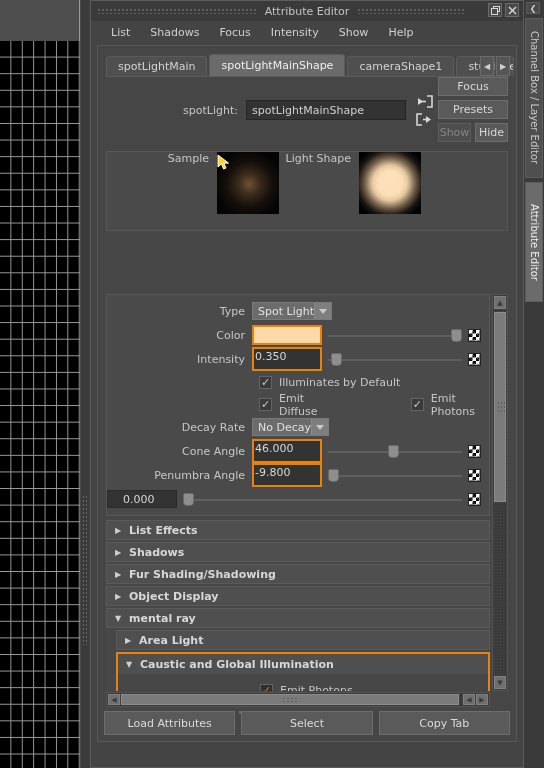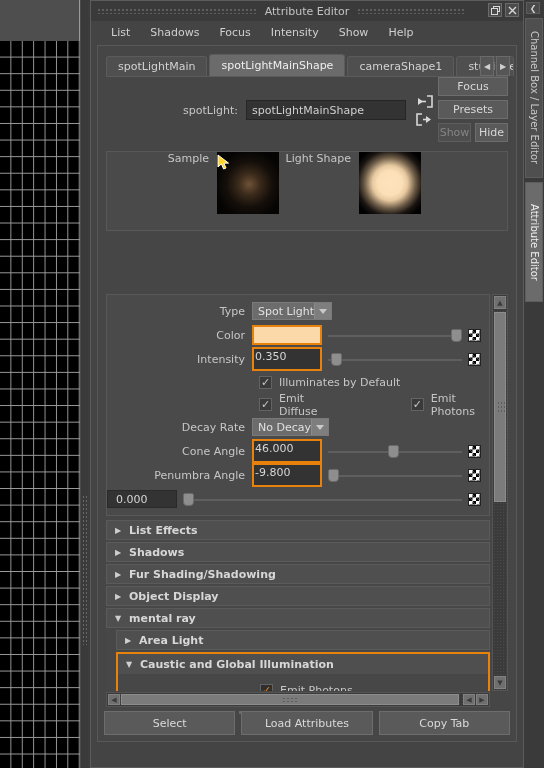--- a/index.html
+++ b/index.html
@@ -160,21 +160,21 @@
   .attr-frame{
     border:1px solid #585858; background:#4a4a4a; padding:6px 0 6px 0;
   }
   .row{ display:flex; align-items:center; height:20px; margin-bottom:4px; }
   .rlabel{
     width:145px; text-align:right; padding-right:7px; color:#c6c6c6;
     font-size:11px; white-space:nowrap;
   }
   .field{
     height:18px; background:#333; border:1px solid #2a2a2a; color:#d5d5d5;
-    font-size:11px; padding:2px 8px; line-height:13px;
+    font-size:11px; padding:2px 15px; line-height:13px;
   }
   .field.hl{ border:2px solid #e8820c; height:24px; padding:1px 1px;}
   .w70{ width:70px; }
   .dropdown{
     height:18px; background:#6c6c6c; border:1px solid #7a7a7a; color:#e0e0e0;
     font-size:11px; display:flex; align-items:center; padding-left:5px;
     min-width:62px;
   }
   .dropdown .dd-arrow{
     margin-left:auto; width:17px; height:16px; background:#7e7e7e;
@@ -556,22 +556,22 @@
           <div class="grip"></div>
         </div>
         <div class="hs-right">◀</div>
         <div class="hs-right2">▶</div>
       </div>
     </div>
 
     <div class="dot-handle"></div>
 
     <div class="bottom-bar">
+      <div class="bbtn">Load Attributes</div>
       <div class="bbtn">Select</div>
-      <div class="bbtn">Load Attributes</div>
       <div class="bbtn">Copy Tab</div>
     </div>
 
   </div>
 </div>
 
 <div id="rtabs">
   <div class="vt-arrow">❮</div>
   <div class="vtab" style="top:18px; height:160px;">Channel Box / Layer Editor</div>
   <div class="vtab active" style="top:182px; height:120px;">Attribute Editor</div>

